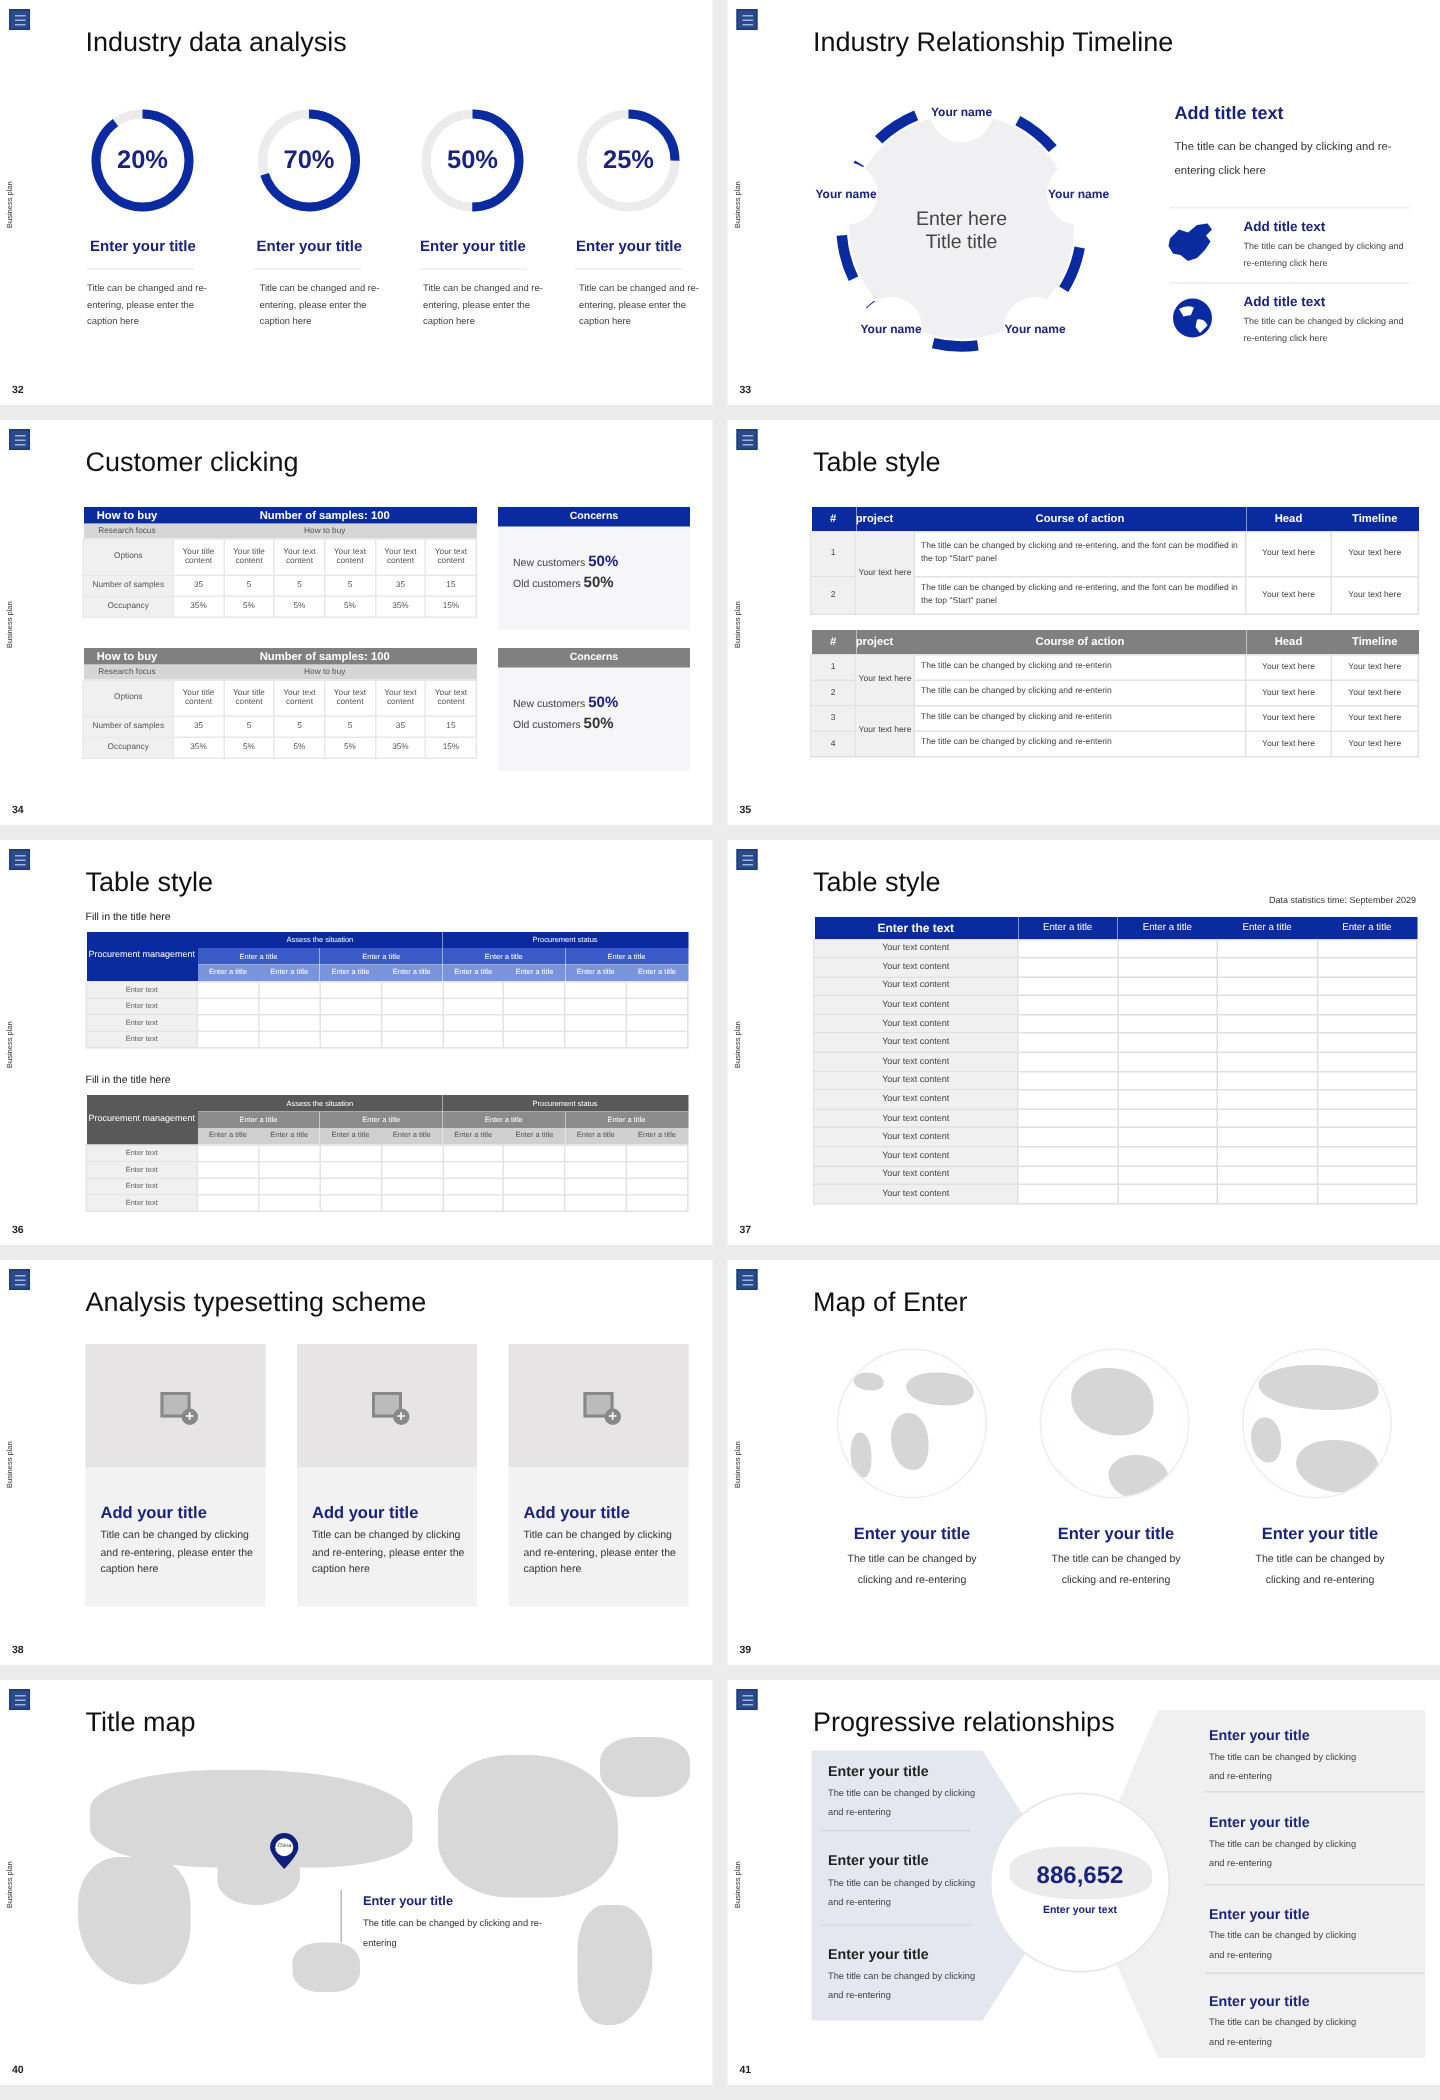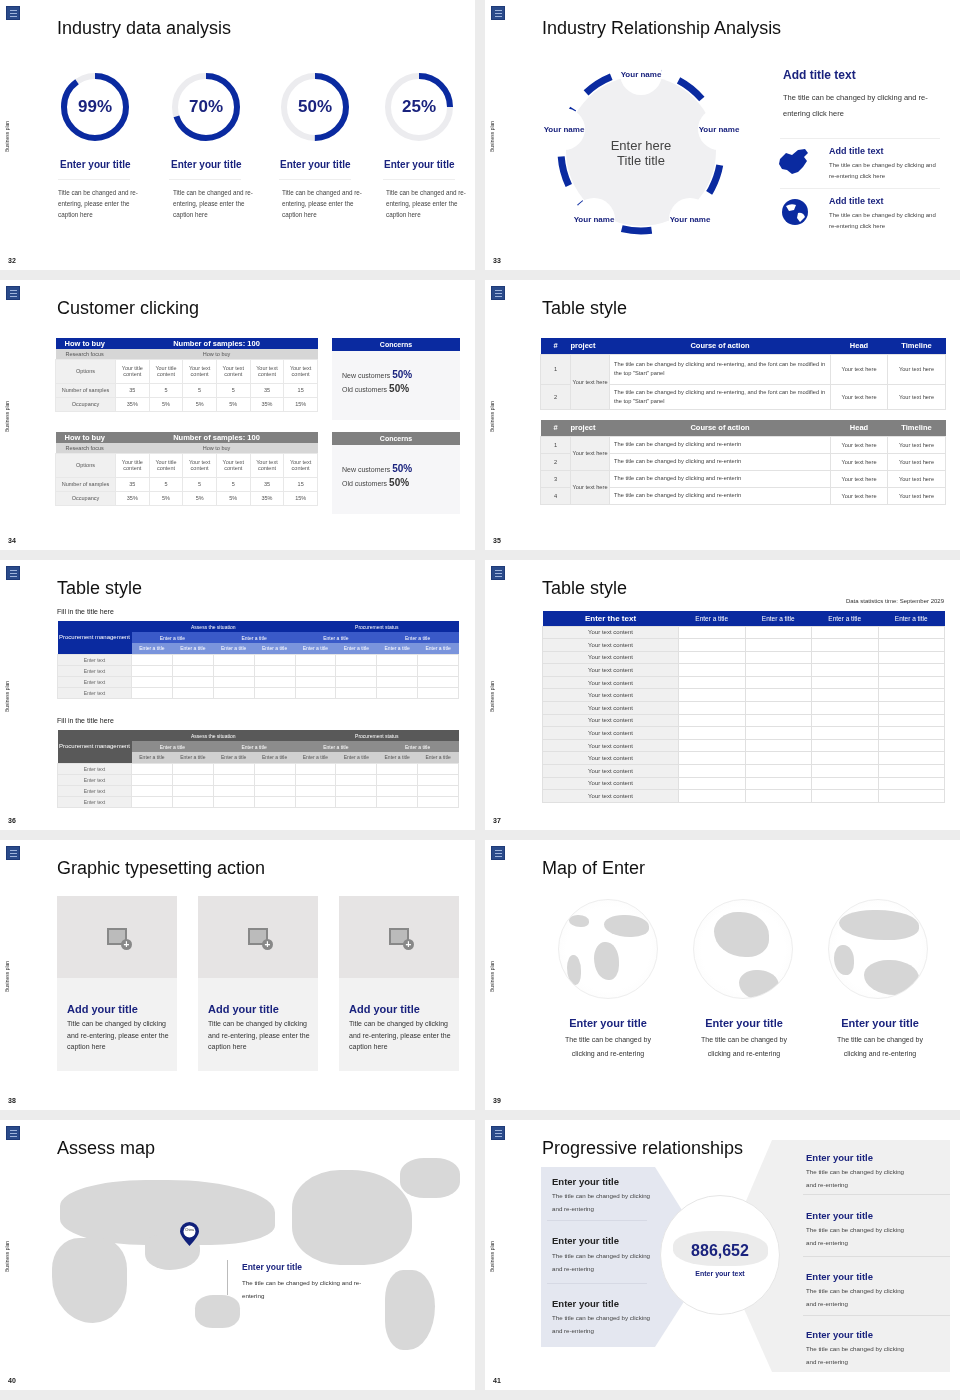--- a/index.html
+++ b/index.html
@@ -88,21 +88,21 @@
   <div class="logo"></div>
   <div class="side">Business plan</div>
   <div class="title">Industry data analysis</div>
   <div class="pnum">32</div>
 
   <div class="ring" style="left:60px;top:72px">
     <svg width="70" height="70" viewBox="0 0 70 70">
         <circle cx="35" cy="35" r="31" fill="none" stroke="#ececef" stroke-width="6"></circle>
         <circle cx="35" cy="35" r="31" fill="none" stroke="#0a2aa0" stroke-width="6" stroke-dasharray="175.3 194.8" transform="rotate(-90 35 35)"></circle>
       </svg>
-    <div class="pct">99%</div>
+    <div class="pct">20%</div>
   </div>
   <div class="ring" style="left:171px;top:72px">
     <svg width="70" height="70" viewBox="0 0 70 70">
         <circle cx="35" cy="35" r="31" fill="none" stroke="#ececef" stroke-width="6"></circle>
         <circle cx="35" cy="35" r="31" fill="none" stroke="#0a2aa0" stroke-width="6" stroke-dasharray="136.4 194.8" transform="rotate(-90 35 35)"></circle>
       </svg>
     <div class="pct">70%</div>
   </div>
   <div class="ring" style="left:280px;top:72px">
     <svg width="70" height="70" viewBox="0 0 70 70">
@@ -129,21 +129,21 @@
   <div class="s32-sep" style="left:383px;top:179px"></div>
   <div class="s32-desc" style="left:58px;top:187px">Title can be changed and re-entering, please enter the caption here</div>
   <div class="s32-desc" style="left:173px;top:187px">Title can be changed and re-entering, please enter the caption here</div>
   <div class="s32-desc" style="left:282px;top:187px">Title can be changed and re-entering, please enter the caption here</div>
   <div class="s32-desc" style="left:386px;top:187px">Title can be changed and re-entering, please enter the caption here</div>
 </div>
 
 <div class="slide" style="left:485px;top:0">
   <div class="logo"></div>
   <div class="side">Business plan</div>
-  <div class="title">Industry Relationship Analysis</div>
+  <div class="title">Industry Relationship Timeline</div>
   <div class="pnum">33</div>
 
   <svg style="position:absolute;left:65px;top:60px" width="182" height="182" viewBox="0 0 182 182">
     <circle cx="91" cy="91" r="80" fill="none" stroke="#0a2aa0" stroke-width="7" stroke-dasharray="30 20.3" transform="rotate(-62 91 91)"></circle>
   </svg>
   <div class="center-blob" style="left:81px;top:76px"></div>
   <div class="center-text" style="left:116px;top:138px;width:80px">
     <div>Enter here</div>
     <div>Title title</div>
   </div>
@@ -660,21 +660,21 @@
           <td></td>
           <td></td>
         </tr>
   </tbody>
     </table>
 </div>
 
 <div class="slide" style="left:0;top:840px">
   <div class="logo"></div>
   <div class="side">Business plan</div>
-  <div class="title">Graphic typesetting action</div>
+  <div class="title">Analysis typesetting scheme</div>
   <div class="pnum">38</div>
   <div class="card" style="left:57px;top:56px">
     <div class="img">
         <div class="ico"></div>
       </div>
     <h4>Add your title</h4>
     <p>Title can be changed by clicking and re-entering, please enter the caption here</p>
   </div>
   <div class="card" style="left:198px;top:56px">
     <div class="img">
@@ -718,21 +718,21 @@
   <div class="g39d" style="left:58px;top:193px;width:130px;padding:0 12px">The title can be changed by clicking and re-entering</div>
   <div class="g39t" style="left:194px;top:177px">Enter your title</div>
   <div class="g39d" style="left:194px;top:193px;width:130px;padding:0 12px">The title can be changed by clicking and re-entering</div>
   <div class="g39t" style="left:330px;top:177px">Enter your title</div>
   <div class="g39d" style="left:330px;top:193px;width:130px;padding:0 12px">The title can be changed by clicking and re-entering</div>
 </div>
 
 <div class="slide" style="left:0;top:1120px;height:270px">
   <div class="logo"></div>
   <div class="side">Business plan</div>
-  <div class="title">Assess map</div>
+  <div class="title">Title map</div>
   <div class="pnum">40</div>
 
   <div>
     <div class="wland" style="left:60px;top:60px;width:215px;height:65px;border-radius:40% 50% 30% 40%"></div>
     <div class="wland" style="left:52px;top:118px;width:75px;height:85px;border-radius:40% 40% 50% 60%"></div>
     <div class="wland" style="left:145px;top:115px;width:55px;height:35px;border-radius:30% 40% 60% 50%"></div>
     <div class="wland" style="left:195px;top:175px;width:45px;height:33px;border-radius:40%"></div>
     <div class="wland" style="left:292px;top:50px;width:120px;height:95px;border-radius:40% 50% 40% 40%"></div>
     <div class="wland" style="left:385px;top:150px;width:50px;height:80px;border-radius:40% 50% 60% 40%"></div>
     <div class="wland" style="left:400px;top:38px;width:60px;height:40px;border-radius:40%"></div>

